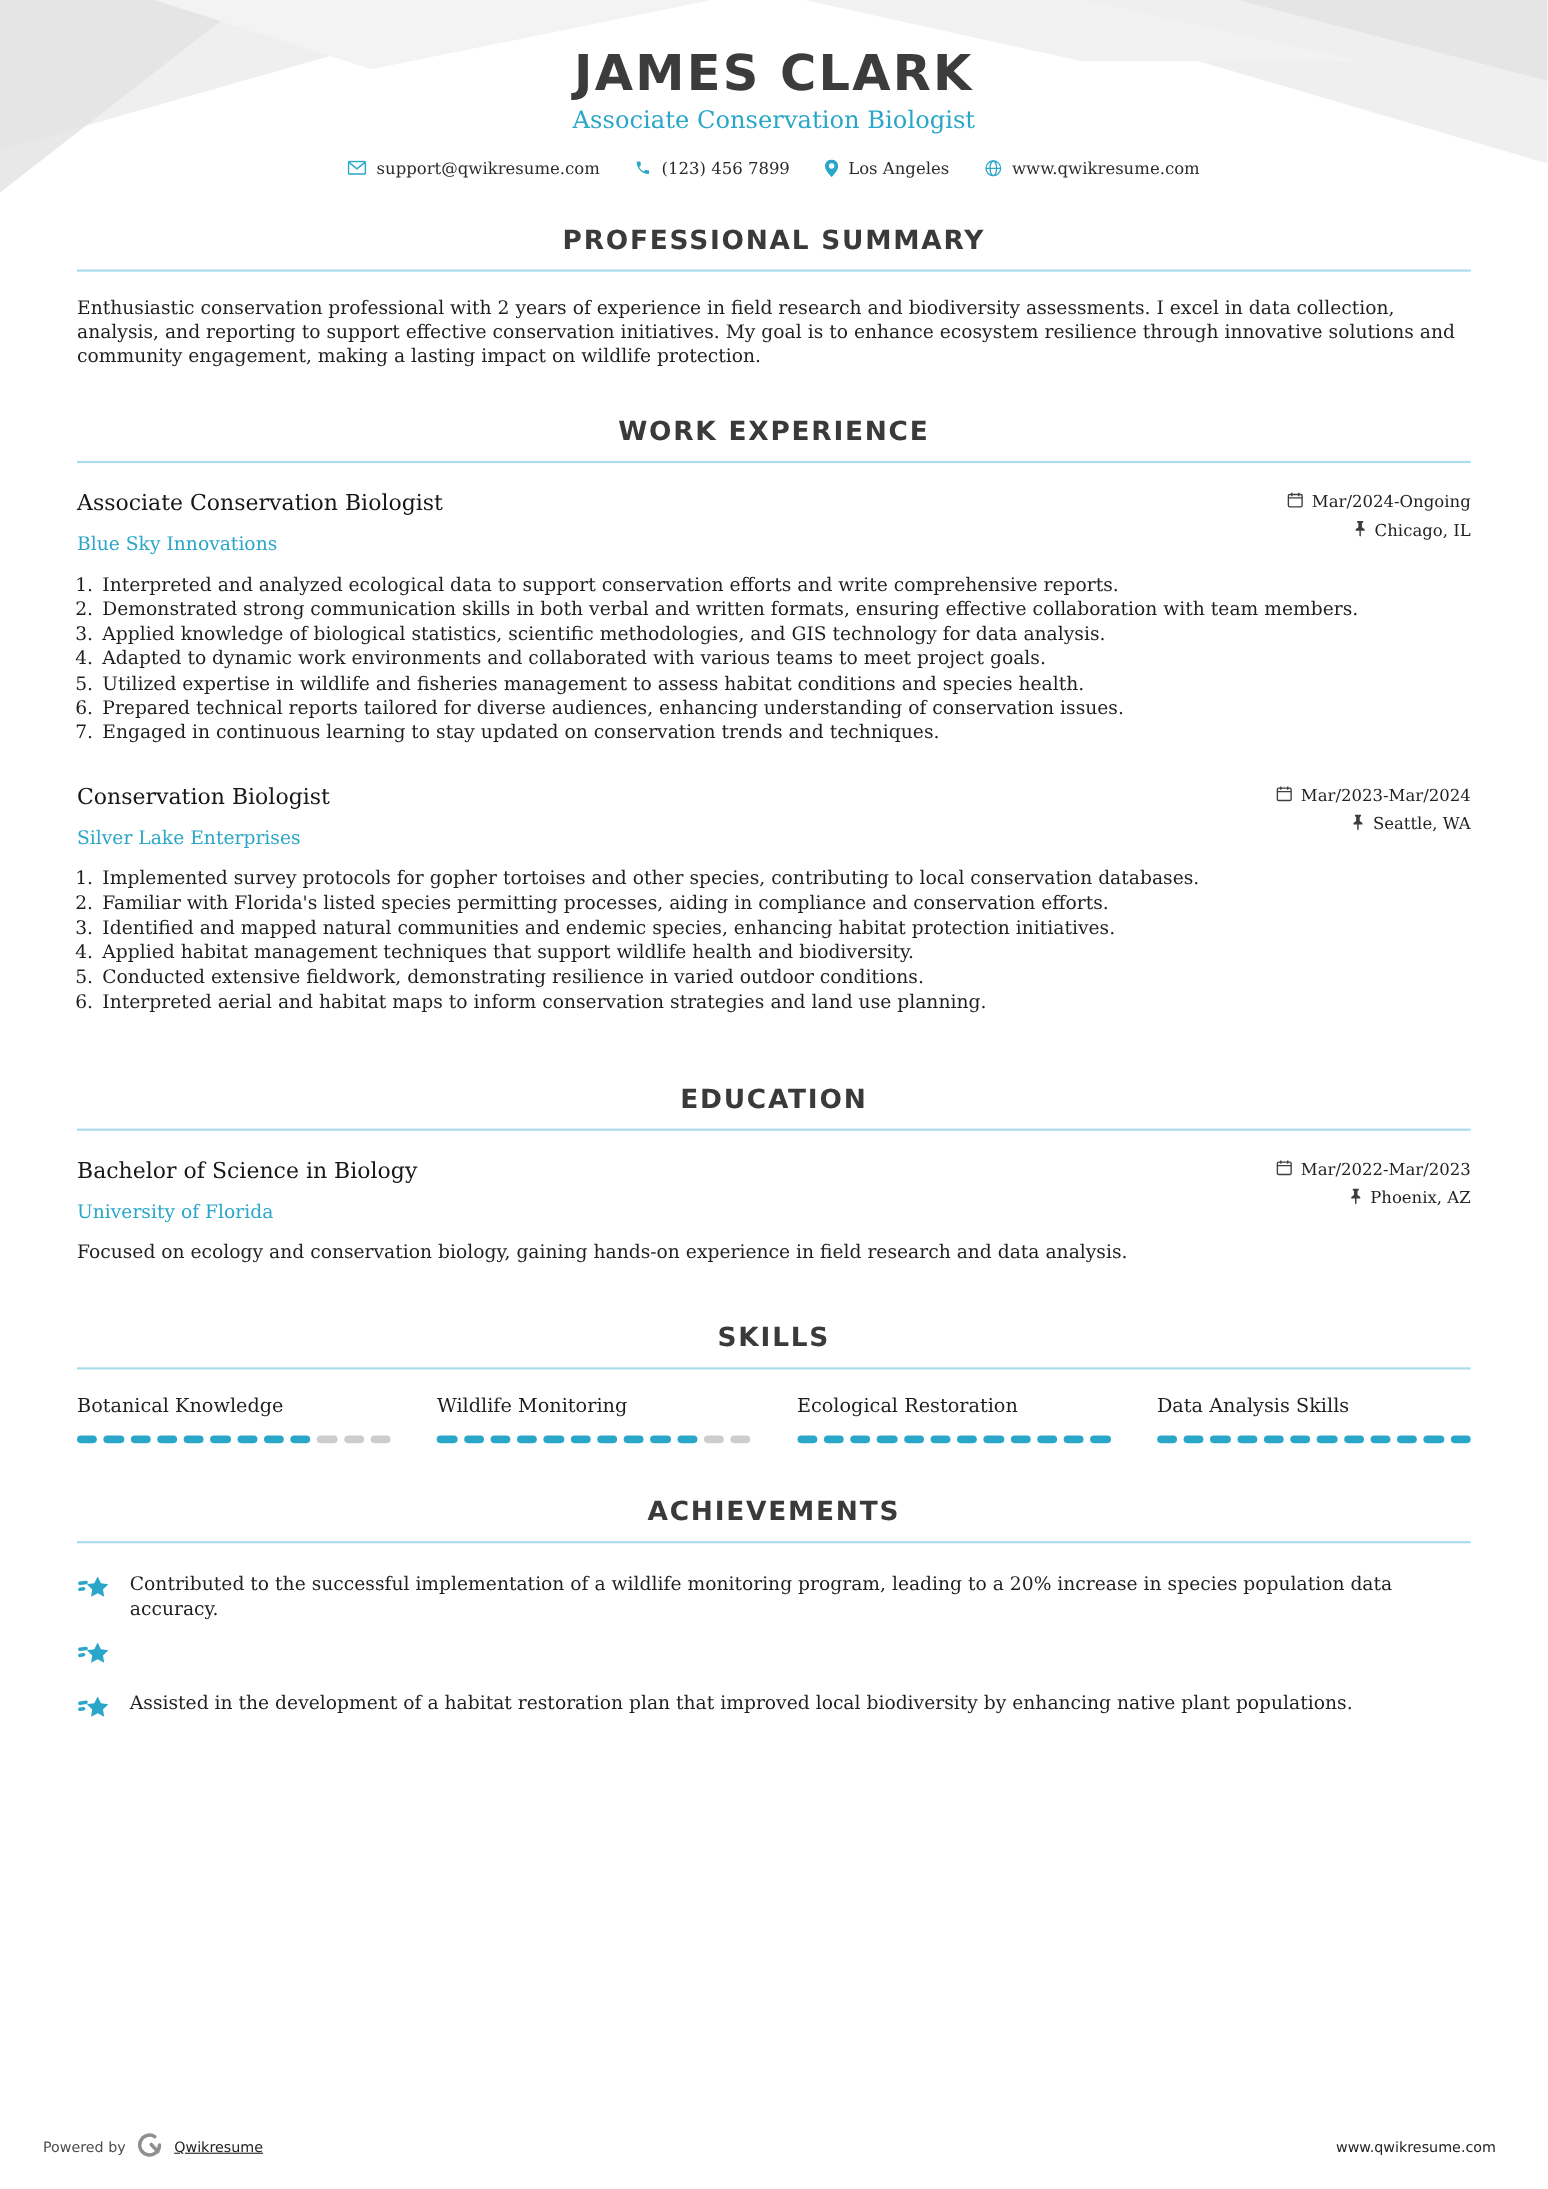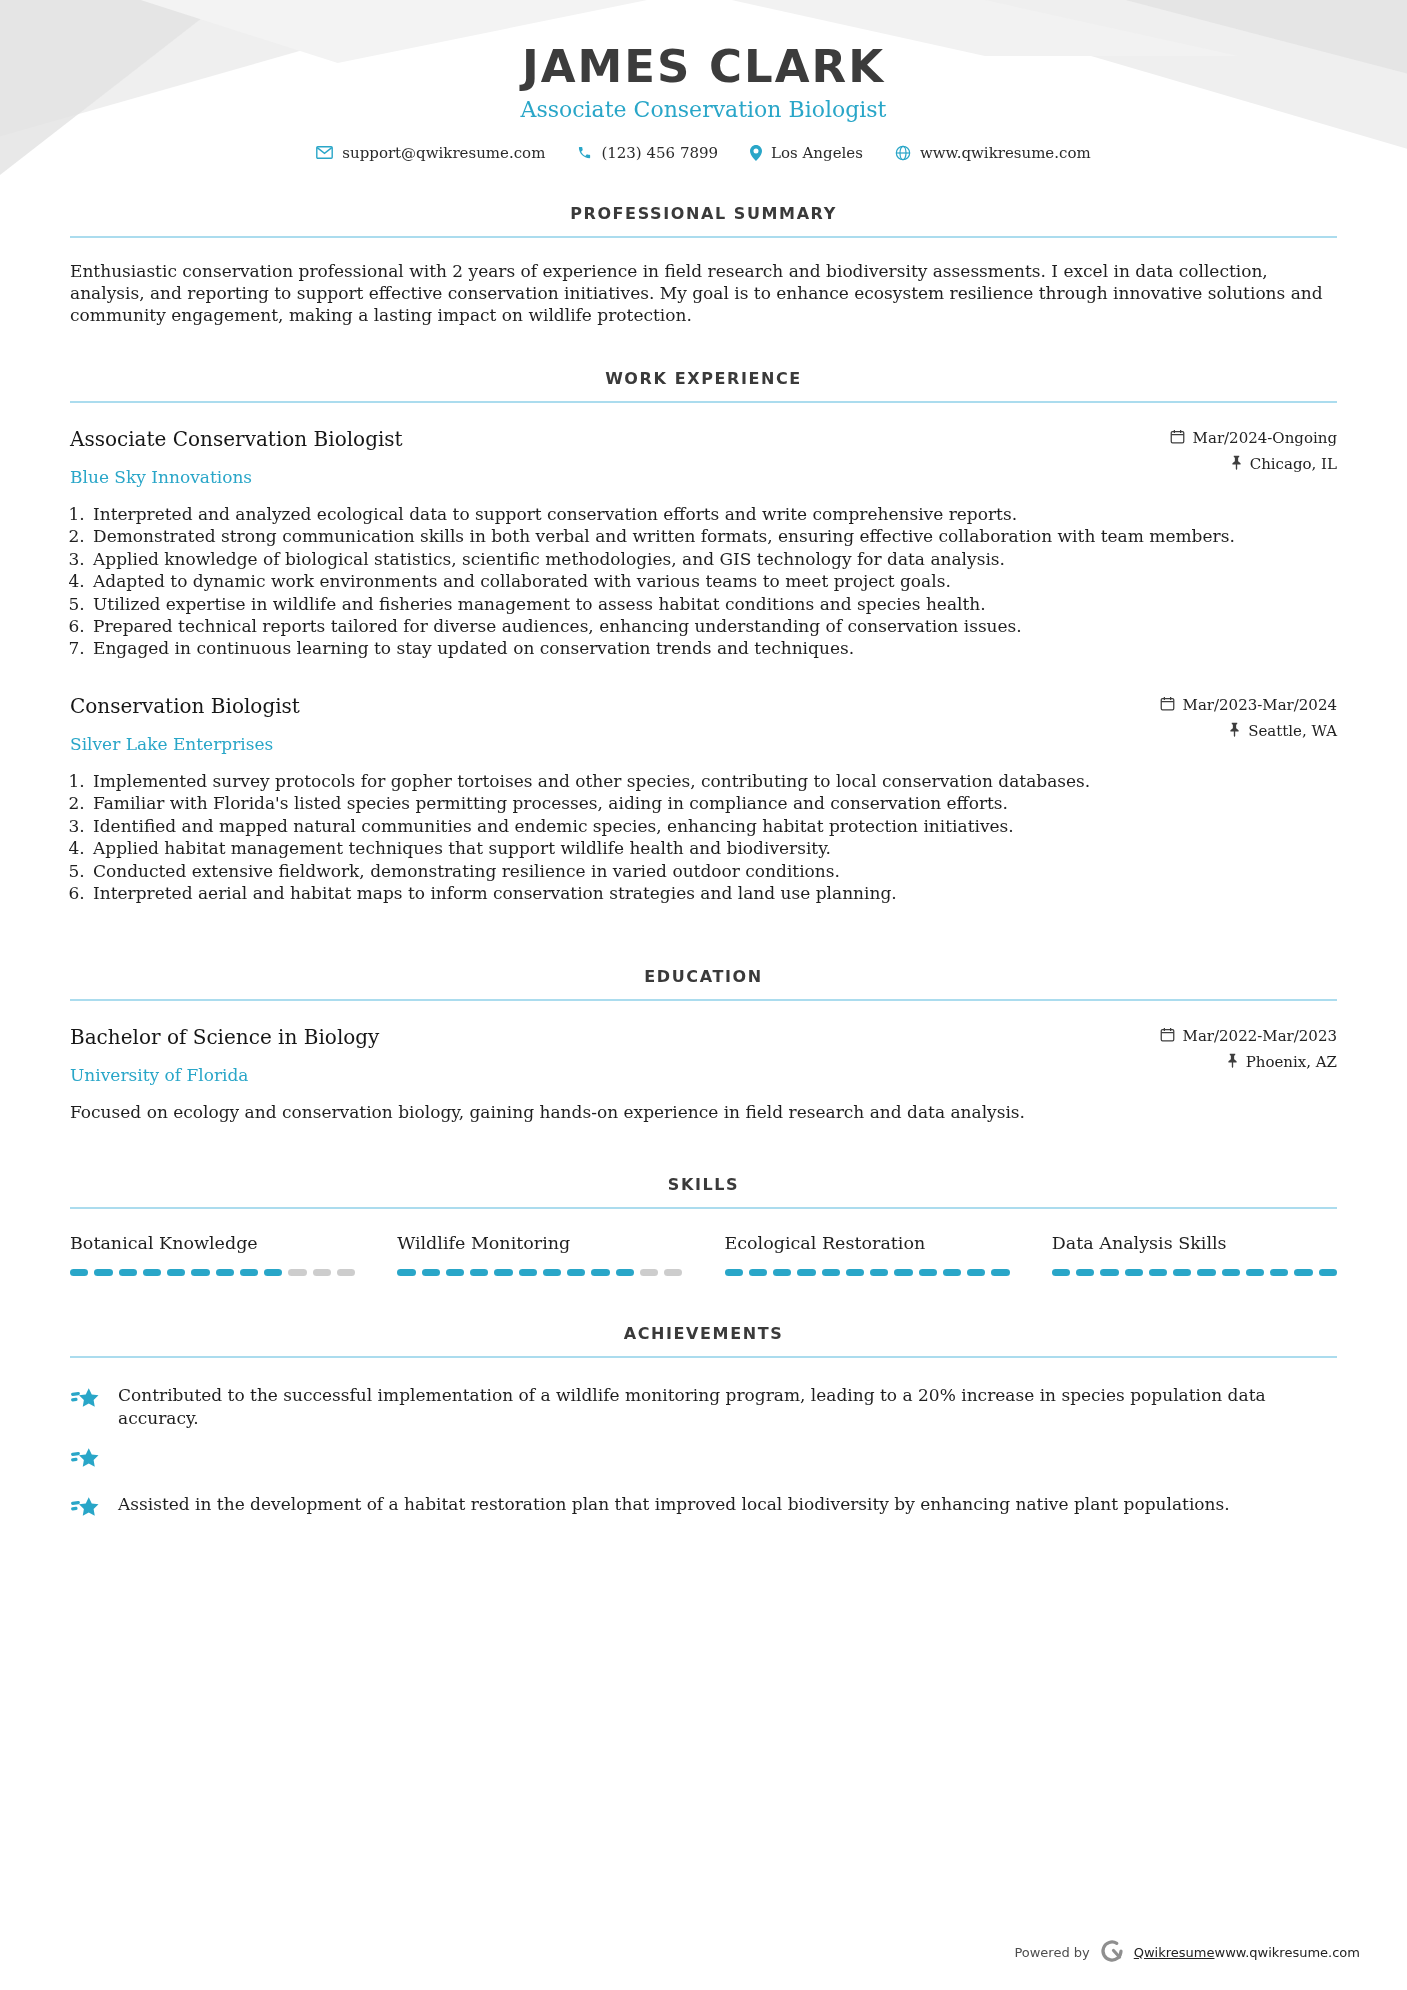--- a/index.html
+++ b/index.html
@@ -36,21 +36,21 @@
   .contact{display:flex;justify-content:center;gap:32px;margin-top:22px;font-size:15px;color:#2a2a2a;align-items:center;text-align:right;}
   .contact .item{display:flex;align-items:center;gap:9px;}
   .contact svg{display:block;}
 
   .section{margin-top:42px;}
   .section.edu{margin-top:62px;}
   .section.skl{margin-top:52px;}
   .section.ach-sec{margin-top:48px;}
   .sec-head{
     text-align:center;font-family:"DejaVu Sans","Liberation Sans",sans-serif;
-    font-weight:bold;font-size:16px;letter-spacing:1.6px;color:var(--head);
+    font-weight:bold;font-size:24px;letter-spacing:1.6px;color:var(--head);
     margin-bottom:13px;
   }
   .rule{height:2px;background:var(--rule);}
 
   .summary-text{margin-top:22px;font-size:17px;line-height:1.32;}
 
   .job{margin-top:24px;}
   .job + .job{margin-top:34px;}
   .job-head{display:flex;justify-content:space-between;align-items:flex-start;}
   .job-title{font-size:20px;color:#161616;}
@@ -69,21 +69,21 @@
   .seg{flex:1;height:7px;border-radius:4px;background:var(--seg-off);}
   .seg.on{background:var(--accent);}
 
   .ach-list{margin-top:26px;}
   .ach{display:flex;gap:18px;margin-bottom:14px;align-items:flex-start;}
   .ach .badge{flex:0 0 auto;margin-top:1px;}
   .ach-text{font-size:17px;line-height:1.35;}
 
   .footer{
     position:absolute;left:39px;right:47px;bottom:24px;
-    display:flex;justify-content:flex-end;align-items:center;
+    display:flex;justify-content:space-between;align-items:center;
     font-family:"DejaVu Sans","Liberation Sans",sans-serif;font-size:13px;color:#4d4d4d;
   }
   .footer-left{display:flex;align-items:center;gap:10px;}
   .brand-link{color:#222;text-decoration:underline;font-size:13px;cursor:pointer;}
   .footer-site{color:#222;font-size:13px;}
 </style>
 </head>
 <body>
 
 <div class="deco">

